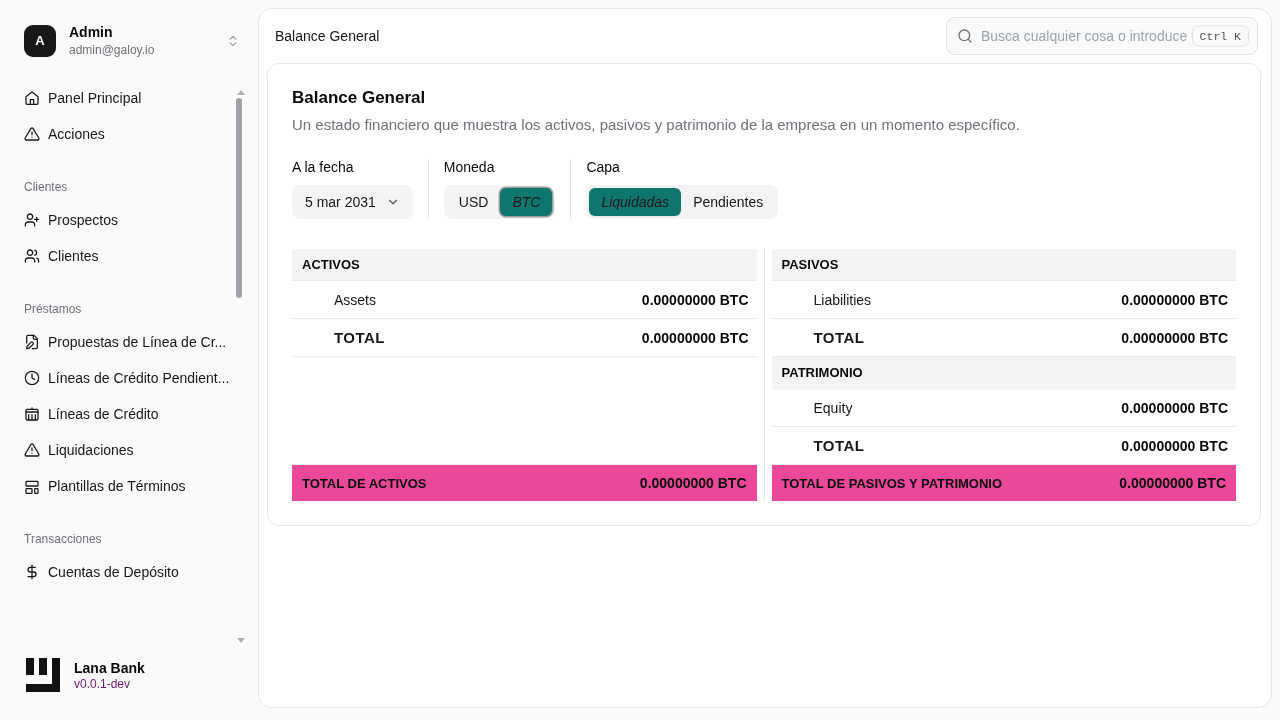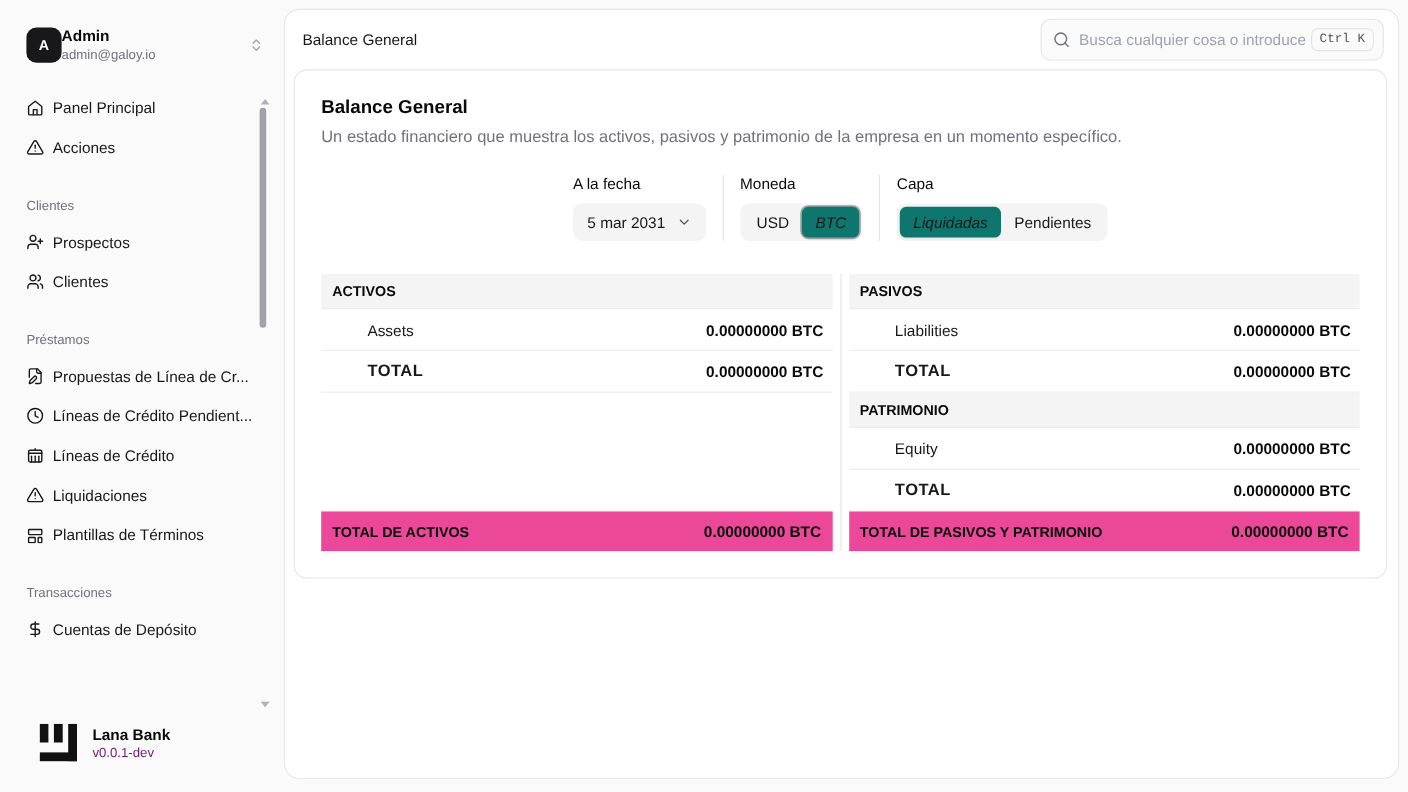--- a/index.html
+++ b/index.html
@@ -10,36 +10,36 @@
     -webkit-font-smoothing:antialiased;
   }
 
   
   .sidebar { width:258px; flex:0 0 258px; position:relative; height:720px; background:#fafafa; }
   .user-block { display:flex; align-items:center; padding:24px 16px 0 24px; }
   .avatar {
     width:32px; height:32px; border-radius:9px; background:#18181b; color:#fff;
     display:flex; align-items:center; justify-content:center; font-size:13px; font-weight:600;
   }
-  .user-meta { flex:1; line-height:1.25; }
+  .user-meta { margin-left:13px; flex:1; line-height:1.25; }
   .user-name { font-size:14px; font-weight:700; color:#09090b; }
   .user-email { font-size:12px; color:#71717a; margin-top:1px; }
   .user-chevrons { color:#9ca3af; display:flex; align-items:center; padding:2px; }
 
   .nav { padding:28px 16px 0 24px; }
   .nav-item { display:flex; align-items:center; height:24px; margin-bottom:12px; cursor:pointer; }
   .nav-item .icon { width:16px; height:16px; color:#18181b; flex:0 0 16px; display:flex; }
   .nav-item .icon svg { width:16px; height:16px; }
   .nav-label {
     margin-left:8px; font-size:14px; font-weight:500; color:#18181b;
     white-space:nowrap; overflow:hidden;
   }
   .nav-section-label { font-size:12px; font-weight:500; color:#71717a; margin:34px 0 14px 0; }
 
-  .sidebar-footer { position:absolute; left:36px; bottom:26px; display:flex; align-items:center; }
+  .sidebar-footer { position:absolute; left:26px; bottom:26px; display:flex; align-items:center; }
   .brand-logo { width:36px; height:36px; display:block; }
   .brand-meta { margin-left:12px; line-height:1.3; }
   .brand-name { font-size:14px; font-weight:700; color:#09090b; }
   .brand-version { font-size:12px; color:#701a75; }
 
   .sb-scroll-thumb { position:absolute; left:236px; top:98px; width:6px; height:200px; border-radius:3px; background:#a1a1aa; }
   .sb-arrow { position:absolute; left:237px; width:0; height:0; border-left:4px solid transparent; border-right:4px solid transparent; }
   .sb-arrow-up { top:90px; border-bottom:5px solid #b0b0b7; }
   .sb-arrow-down { top:638px; border-top:5px solid #b0b0b7; }
 
@@ -56,21 +56,21 @@
   .search-input::placeholder { color:#9ca3af; }
   .kbd-badge { position:absolute; right:8px; top:50%; transform:translateY(-50%);
     border:1px solid #e4e4e7; background:#fafafa; border-radius:6px; padding:3px 7px;
     font-family:"Liberation Mono","DejaVu Sans Mono",monospace; font-size:11.5px; color:#52525b; white-space:nowrap; }
 
   
   .card { margin:0 10px 0 8px; border:1px solid #e6e6e9; border-radius:12px; padding:24px; }
   .card-title { font-size:17px; font-weight:700; color:#09090b; }
   .card-desc { font-size:15px; color:#71717a; margin-top:8px; }
 
-  .filters { display:flex; margin-top:26px;justify-content:center; }
+  .filters { display:flex; margin-top:26px; }
   .filter-group { display:flex; flex-direction:column; }
   .filter-label { font-size:14px; font-weight:500; color:#0a0a0a; margin-bottom:10px; }
   .filter-vdivider { width:1px; background:#e4e4e7; align-self:stretch; margin:0 15px; }
 
   .date-btn { display:inline-flex; align-items:center; gap:10px; height:34px; padding:0 13px;
     background:#f4f4f5; border:none; border-radius:8px; font-size:14px; color:#18181b;
     font-family:inherit; cursor:pointer; }
   .date-btn .chev { color:#52525b; display:flex; }
 
   .segmented { display:inline-flex; align-items:center; background:#f4f4f5; border-radius:8px; padding:3px; height:34px; }

